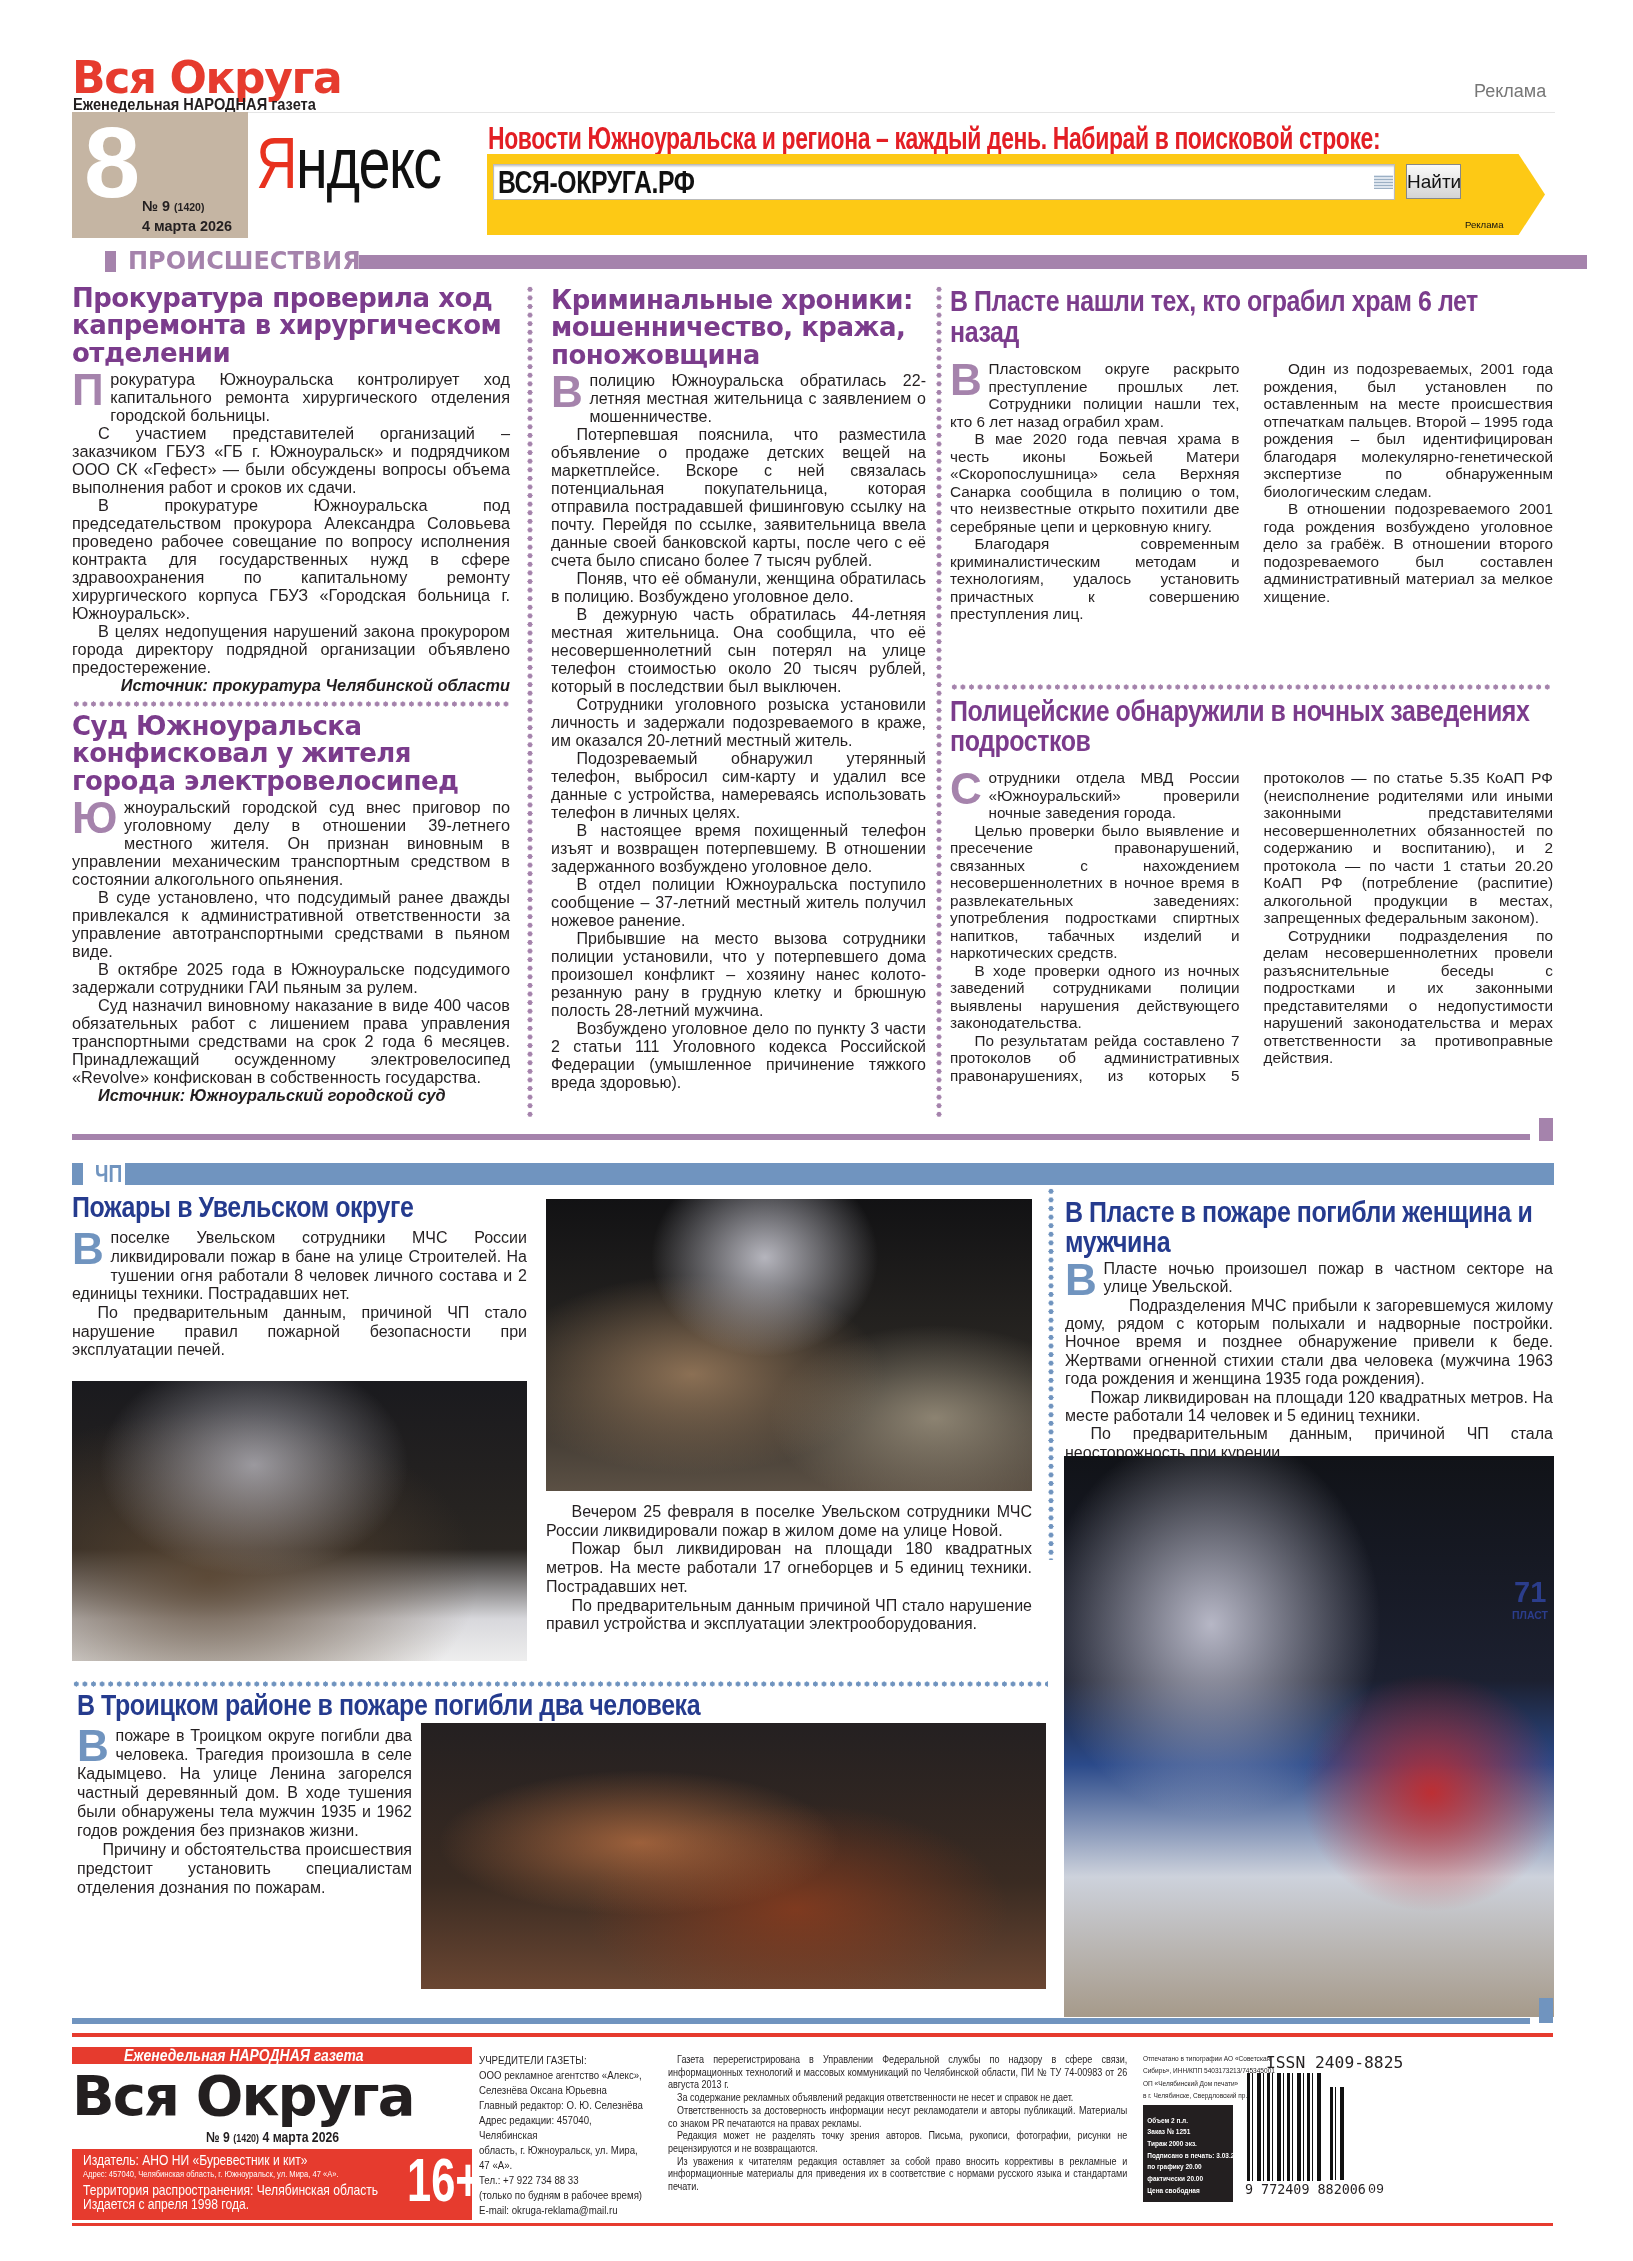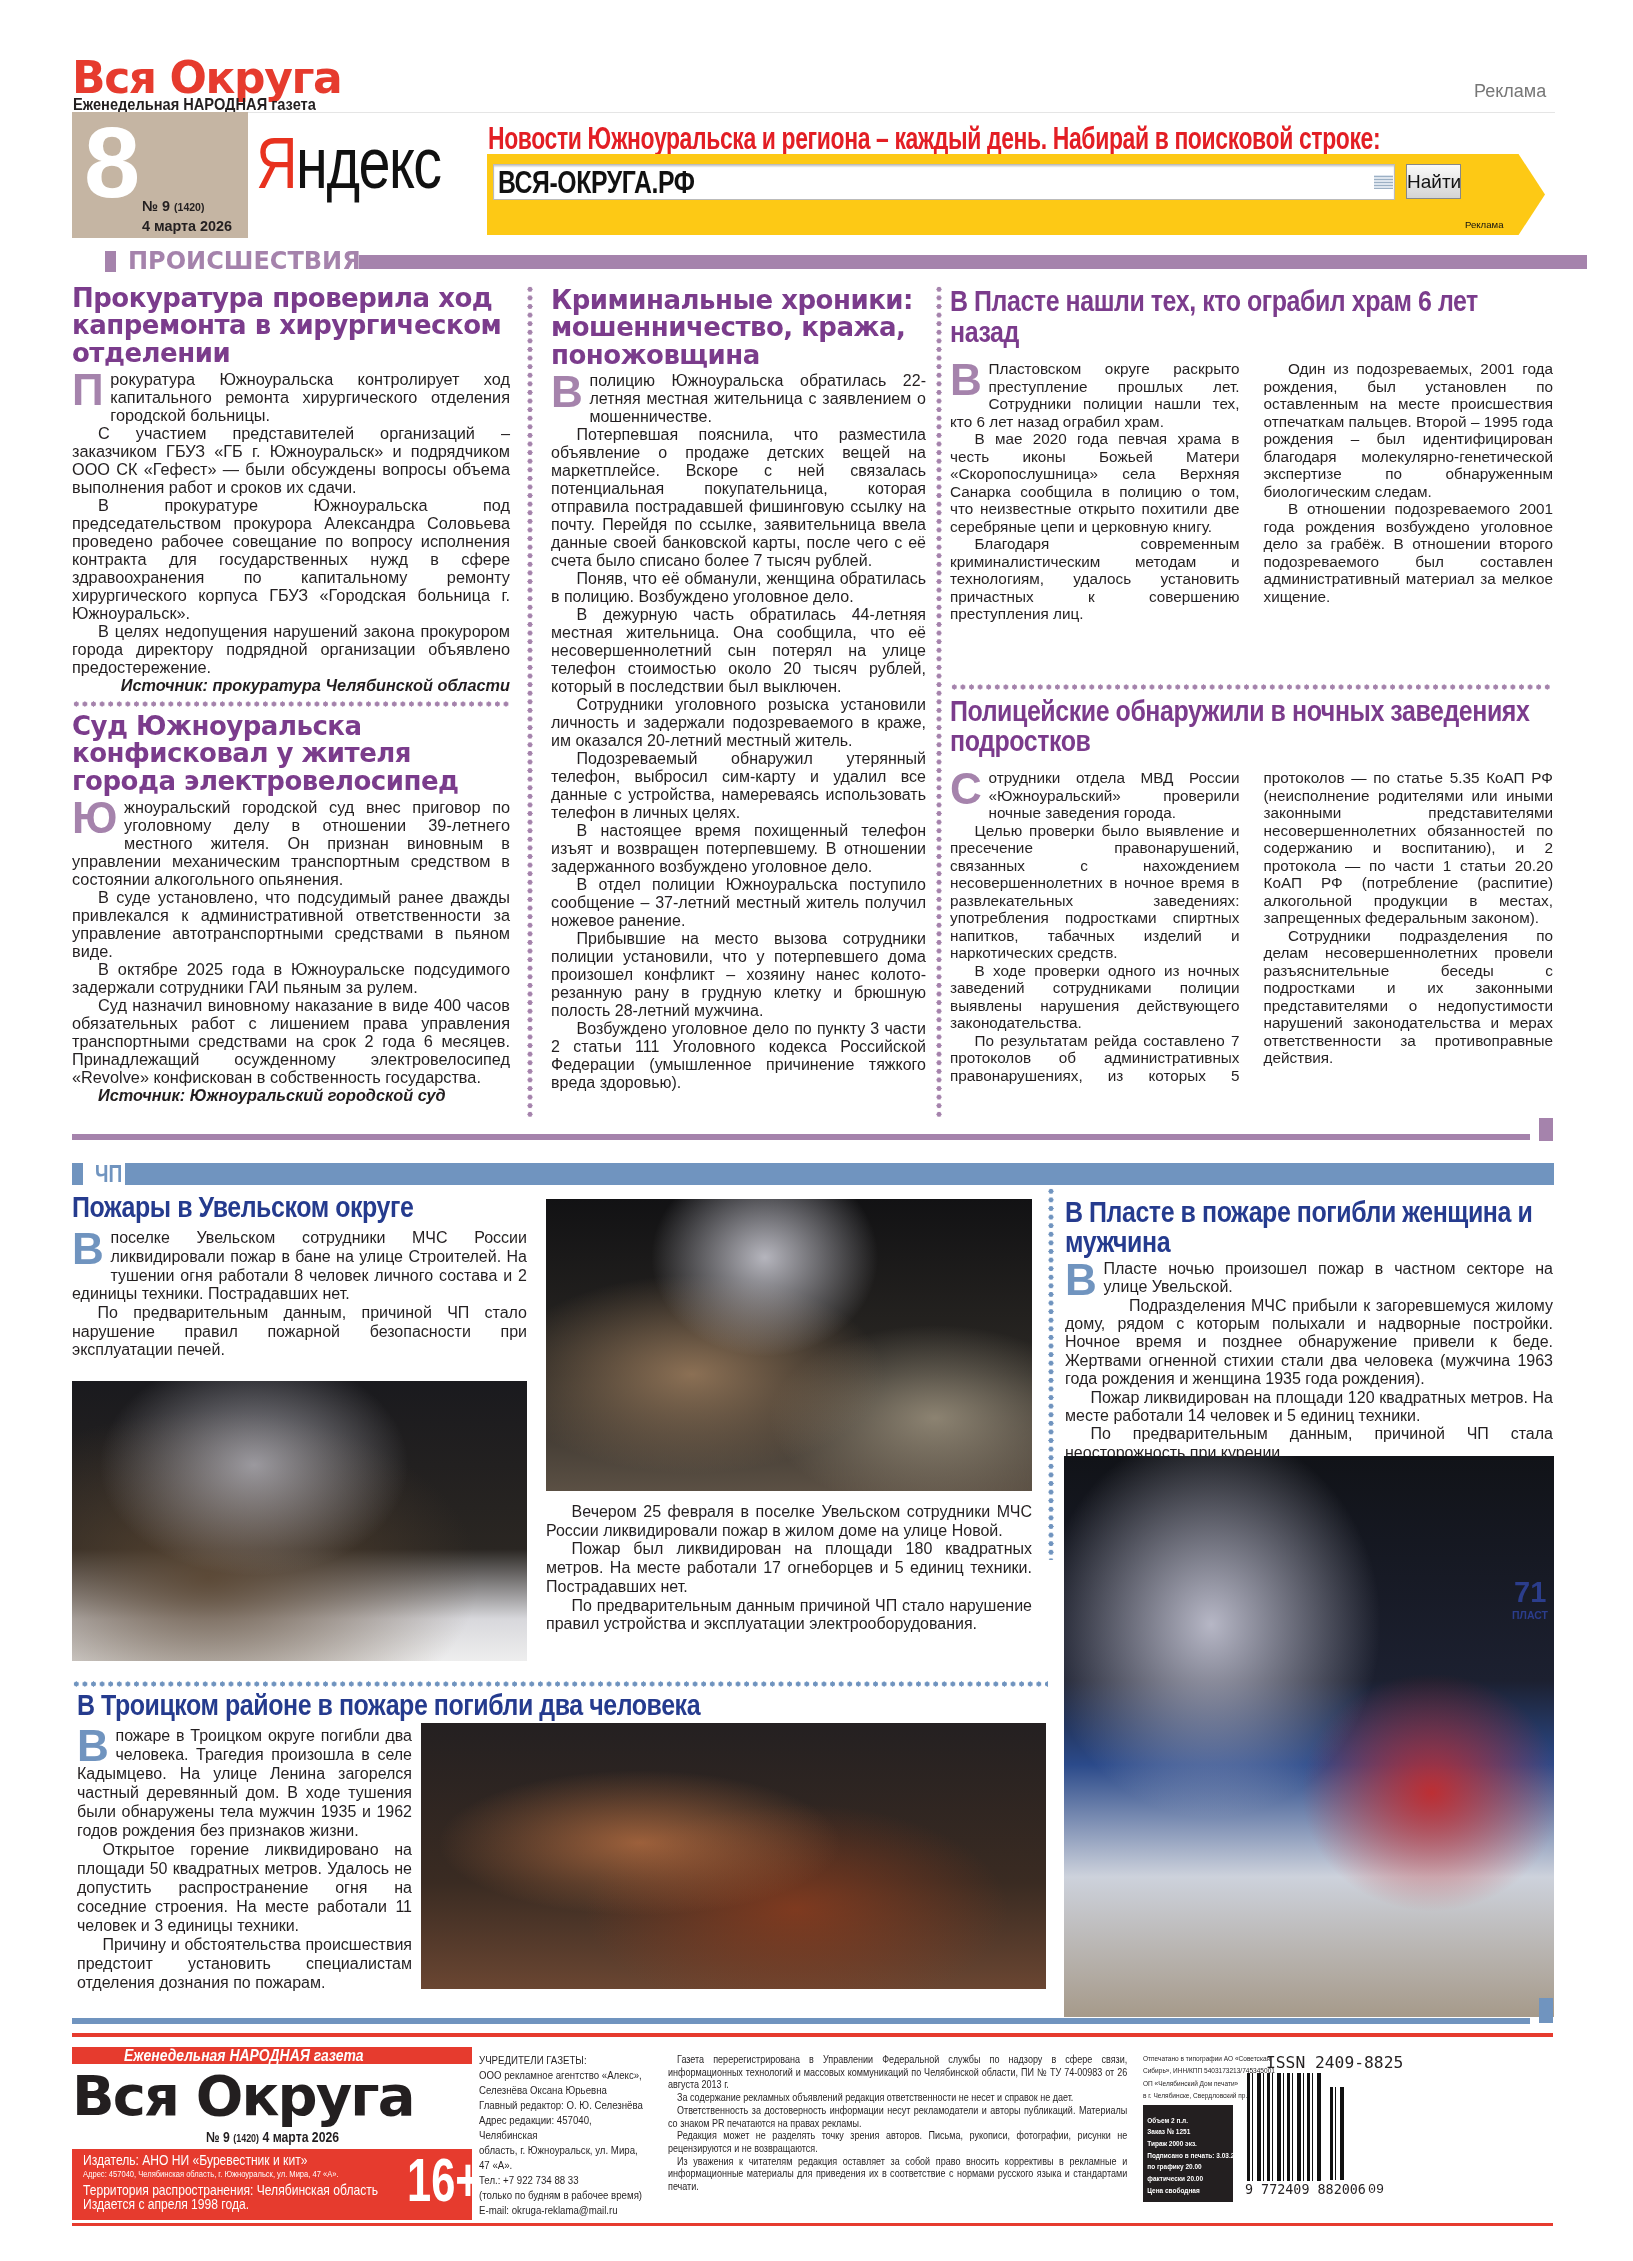--- a/index.html
+++ b/index.html
@@ -213,21 +213,20 @@
 
 <div class="abs dots-h" style="--dc:#7094bf;left:72px;top:1681px;width:976px;"></div>
 
 <div class="abs" style="left:77px;top:1690px;width:967px;">
   <div class="headline blue-head" style="font-family:'Liberation Sans',sans-serif;font-size:29px;transform:scaleX(0.86);transform-origin:left top;width:1053px;">В Троицком районе в пожаре погибли два человека</div>
 </div>
 <div class="abs" style="left:77px;top:1726px;width:335px;">
   <div class="body" style="font-size:16px;line-height:19px;">
     <span class="drop b">В</span>
     <p class="first">пожаре в Троицком округе погибли два человека. Трагедия произошла в селе Кадымцево. На улице Ленина загорелся частный деревянный дом. В ходе тушения были обнаружены тела мужчин 1935 и 1962 годов рождения без признаков жизни.</p>
-    <p>Открытое горение ликвидировано на площади 50 квадратных метров. Удалось не допустить распространение огня на соседние строения. На месте работали 11 человек и 3 единицы техники.</p>
     <p>Причину и обстоятельства происшествия предстоит установить специалистам отделения дознания по пожарам.</p>
   </div>
 </div>
 <div class="abs photo ph3" style="left:421px;top:1723px;width:625px;height:266px;"></div>
 
 <div class="abs blue" style="left:72px;top:2018px;width:1458px;height:5.7px;"></div>
 <div class="abs blue" style="left:1539px;top:1998px;width:14.4px;height:25px;"></div>
 
 <div class="abs footer-red" style="left:72px;top:2033px;width:1481px;height:3.8px;"></div>
 <div class="abs footer-red" style="left:72px;top:2047px;width:400px;height:17px;"></div>

